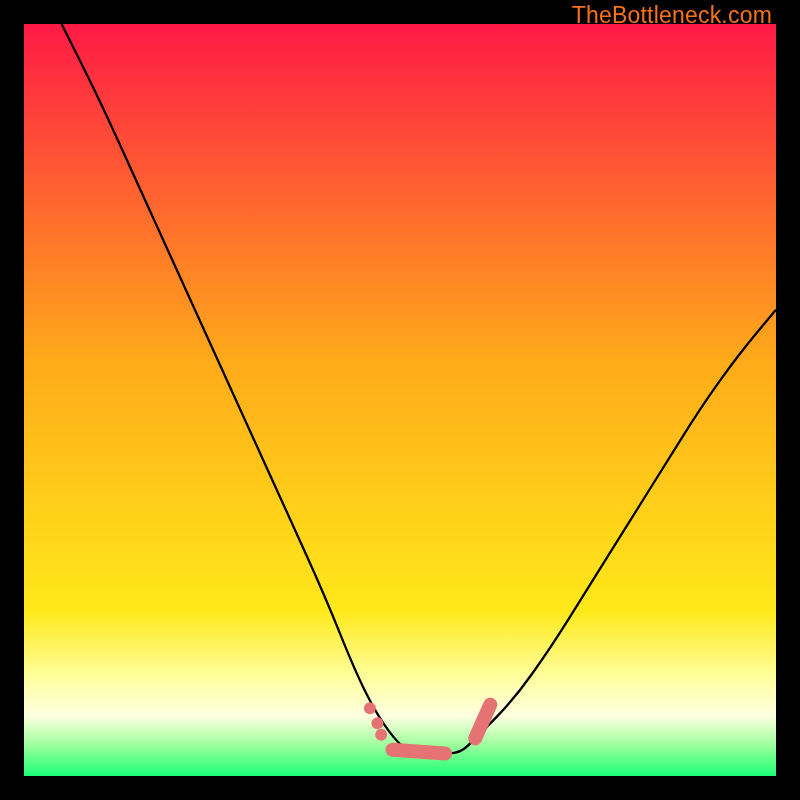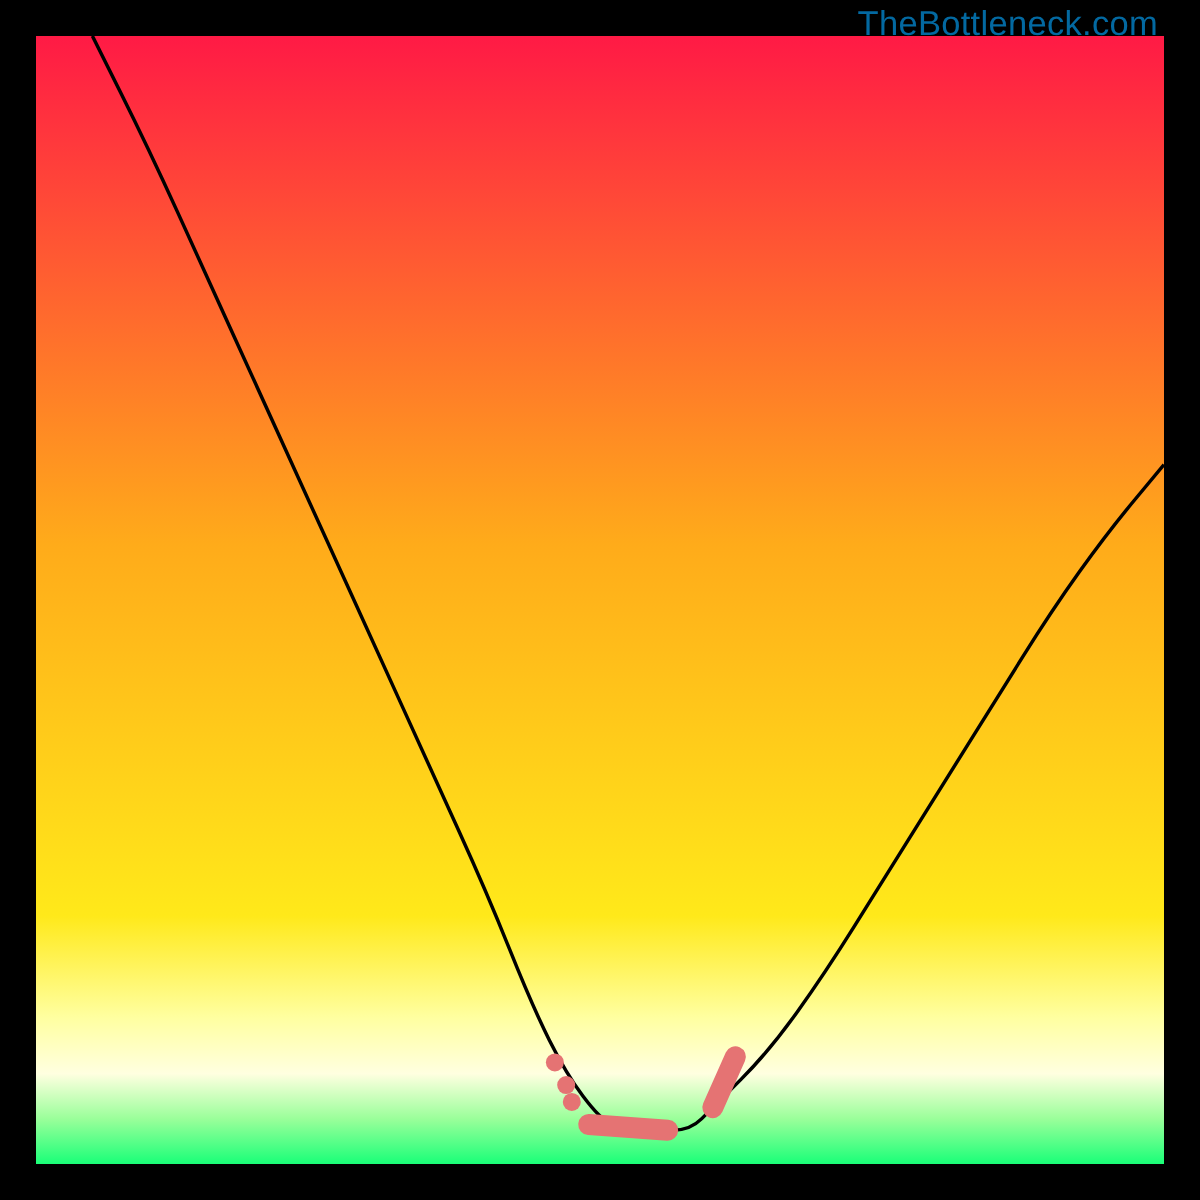--- a/index.html
+++ b/index.html
@@ -23,21 +23,21 @@
     position: absolute;
     left: 0;
     top: 0;
     width: 752px;
     height: 752px;
   }
   .watermark {
     position: absolute;
     top: 2px;
     right: 28px;
-    color: #0369a1;
+    color: #f97316;
     font-size: 23px;
     font-weight: 500;
     letter-spacing: 0.2px;
     font-family: Arial, sans-serif;
   }
 </style>
 </head>
 <body>
 
 <div class="frame">

